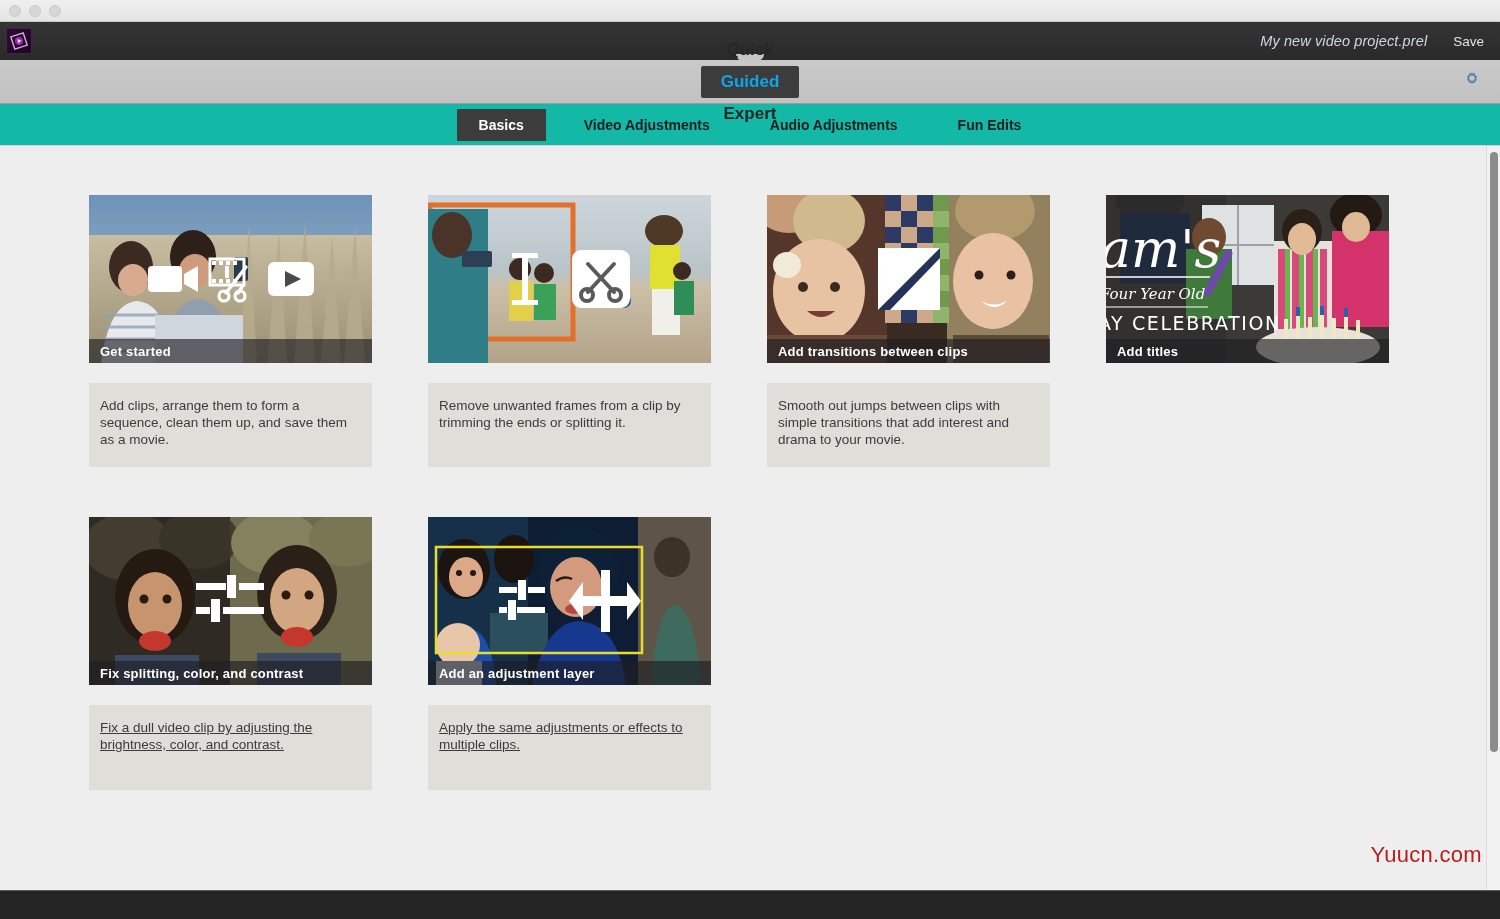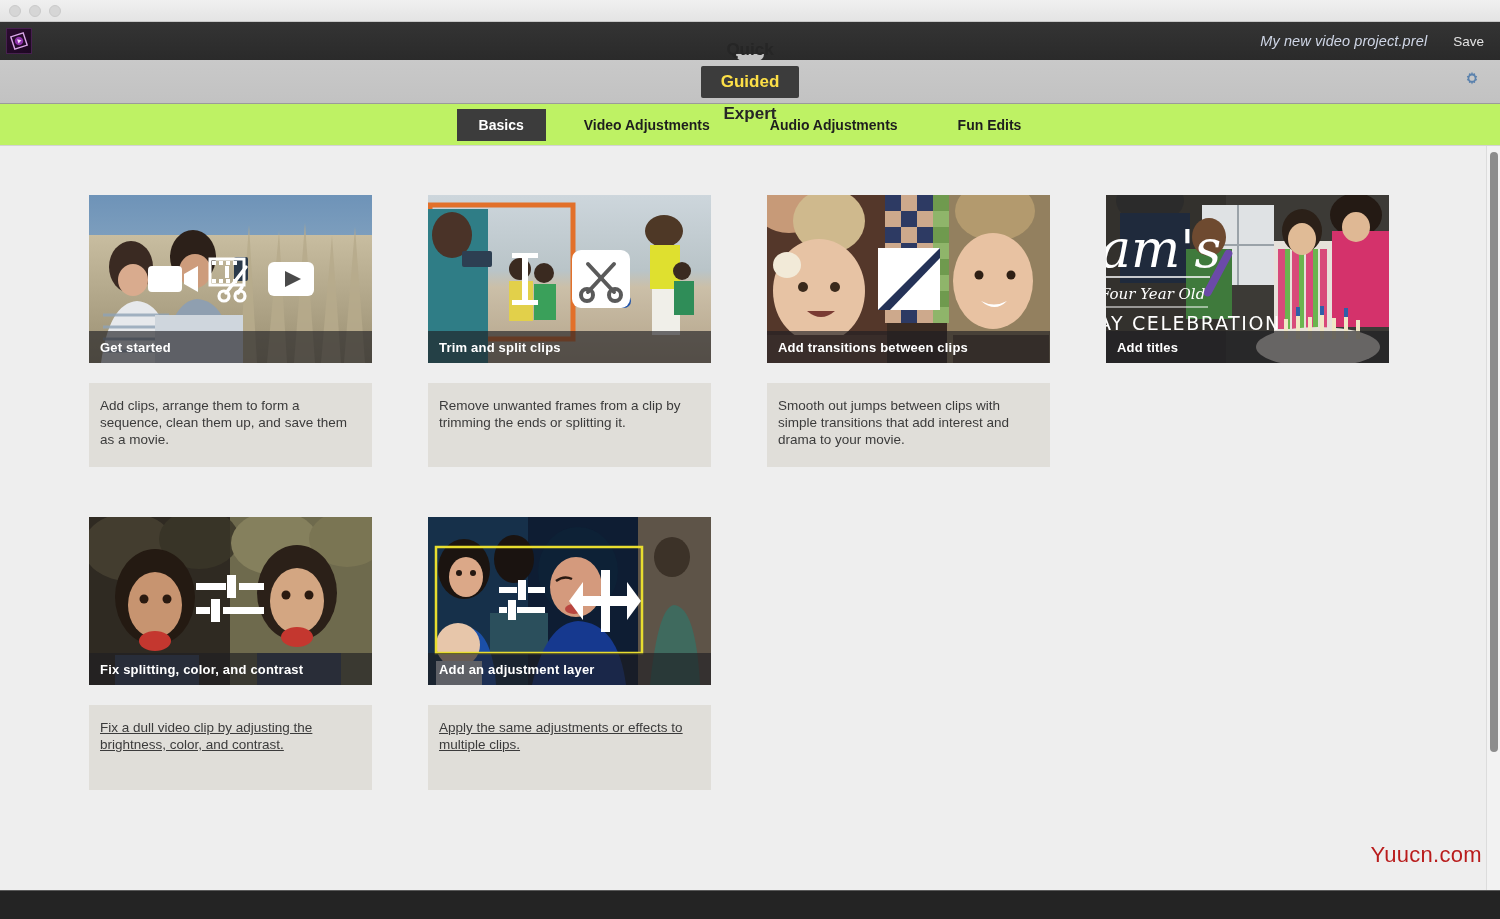--- a/index.html
+++ b/index.html
@@ -63,30 +63,30 @@
     border-bottom: 1px solid #9b9b9b;
     display: flex; align-items: center; justify-content: center;
     position: relative;
     flex-direction: column;
   }
   .mode-tab {
     font-size: 17px; font-weight: bold; color: #262626;
     padding: 6px 20px; cursor: pointer;
     border-radius: 2px;
   }
-  .mode-tab.active { background: #3c3c3c; color: #fde047; }
+  .mode-tab.active { background: #3c3c3c; color: #0ea5e9; }
   #gear-icon-wrap {
     position: absolute; right: 18px; top: 50%; transform: translateY(-50%);
     cursor: pointer;
   }
 
   
   #subtab-bar {
     height: 42px;
-    background: #bef264;
+    background: #14b8a6;
     border-bottom: 1px solid #d3d3d3;
     display: flex; align-items: center; justify-content: center;
     gap: 16px;
   }
   .sub-tab {
     font-size: 14px; font-weight: bold; color: #1e1e1e;
     padding: 8px 22px; cursor: pointer;
   }
   .sub-tab.active { background: #3c3c3c; color: #ffffff; }
 
@@ -107,21 +107,21 @@
 
   .card { width: 283px; cursor: pointer; }
   .card-thumb {
     position: relative;
     width: 283px; height: 168px;
     overflow: hidden;
     background: #555;
   }
   .card-caption {
     position: absolute; left: 0; right: 0; bottom: 0;
-    height: 32px;
+    height: 24px;
     background: rgba(30,30,34,0.64);
     color: #ffffff;
     font-size: 13px; font-weight: bold;
     display: flex; align-items: center;
     padding-left: 11px;
     letter-spacing: .2px;
   }
   .card-body {
     background: #e0ded9;
     min-height: 84px;
@@ -325,21 +325,20 @@
           <svg width="58" height="58" viewBox="0 0 58 58">
             <rect x="0" y="0" width="58" height="58" rx="9" fill="#ffffff"></rect>
             <g stroke="#5a5a5a" stroke-width="4" fill="none" stroke-linecap="round">
               <path d="M16 14 L42 42"></path>
                 <path d="M42 14 L16 42"></path>
             </g>
             <circle cx="15" cy="45" r="6" fill="none" stroke="#5a5a5a" stroke-width="4"></circle>
             <circle cx="43" cy="45" r="6" fill="none" stroke="#5a5a5a" stroke-width="4"></circle>
           </svg>
         </div>
-        <div class="card-caption">Trim and split clips</div>
       </div>
       <div class="card-body">Remove unwanted frames from a clip by trimming the ends or splitting it.</div>
     </div>
 
     <div class="card">
       <div class="card-thumb">
         <svg class="ph" viewBox="0 0 283 168" preserveAspectRatio="none">
           <rect width="283" height="168" fill="#3a2b22"></rect>
           <rect x="0" y="0" width="120" height="168" fill="#54372a"></rect>
           <ellipse cx="22" cy="12" rx="34" ry="26" fill="#c79a78"></ellipse>

